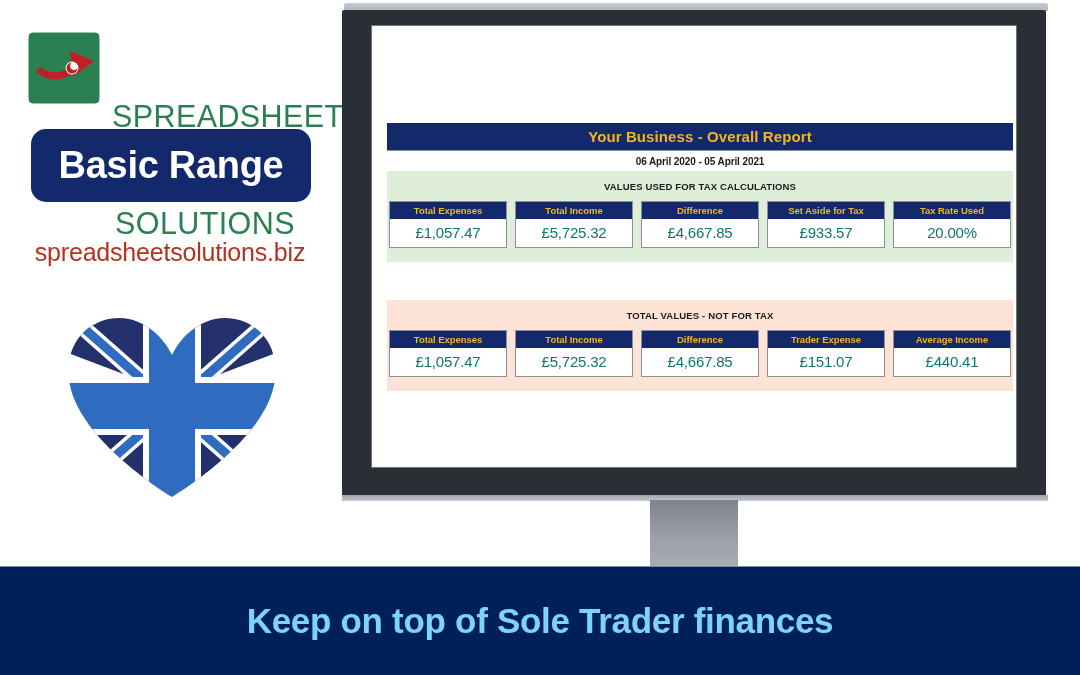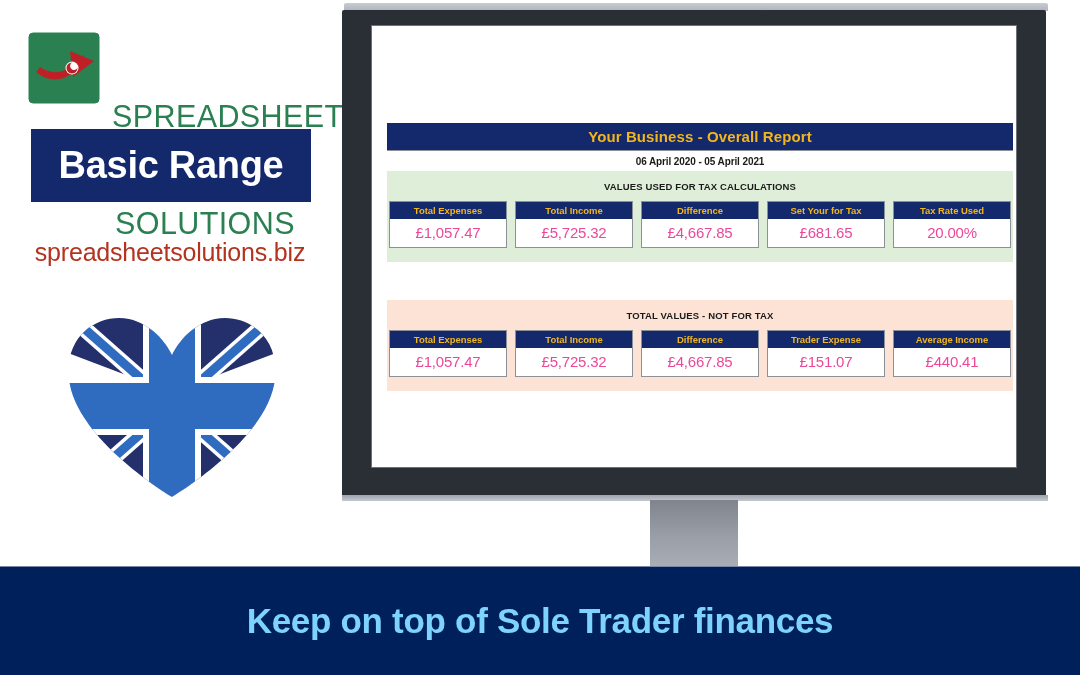--- a/index.html
+++ b/index.html
@@ -50,20 +50,21 @@
 
   
   #basic-range-box {
     position: absolute;
     left: 31px; top: 113px;
     width: 280px; height: 73px;
     background: #14296b;
     display: flex;
     align-items: center;
     justify-content: center;
+    border-radius: 15px;
   }
   #basic-range-label {
     color: #ffffff;
     font-size: 38px;
     font-weight: bold;
     letter-spacing: -0.3px;
   }
 
   
   #website-url {
@@ -183,21 +184,21 @@
     background: #14296b;
     color: #f3b61c;
     font-size: 9.5px;
     font-weight: bold;
     text-align: center;
     padding: 3px 0 3px 0;
     letter-spacing: -0.05px;
   }
   .stat-cell-value {
     background: #ffffff;
-    color: #ec4899;
+    color: #0f766e;
     font-size: 15px;
     text-align: center;
     padding: 5px 0 6px 0;
     letter-spacing: -0.2px;
   }
 
   
   #bottom-banner {
     position: absolute;
     left: 0; top: 567px;
@@ -306,22 +307,22 @@
           </div>
           <div class="stat-cell">
             <div class="stat-cell-header">Total Income</div>
             <div class="stat-cell-value">£5,725.32</div>
           </div>
           <div class="stat-cell">
             <div class="stat-cell-header">Difference</div>
             <div class="stat-cell-value">£4,667.85</div>
           </div>
           <div class="stat-cell">
-            <div class="stat-cell-header">Set Your for Tax</div>
-            <div class="stat-cell-value">£681.65</div>
+            <div class="stat-cell-header">Set Aside for Tax</div>
+            <div class="stat-cell-value">£933.57</div>
           </div>
           <div class="stat-cell">
             <div class="stat-cell-header">Tax Rate Used</div>
             <div class="stat-cell-value">20.00%</div>
           </div>
         </div>
       </div>
 
       <div class="panel" id="panel-total">
         <div class="panel-heading">TOTAL VALUES - NOT FOR TAX</div>

